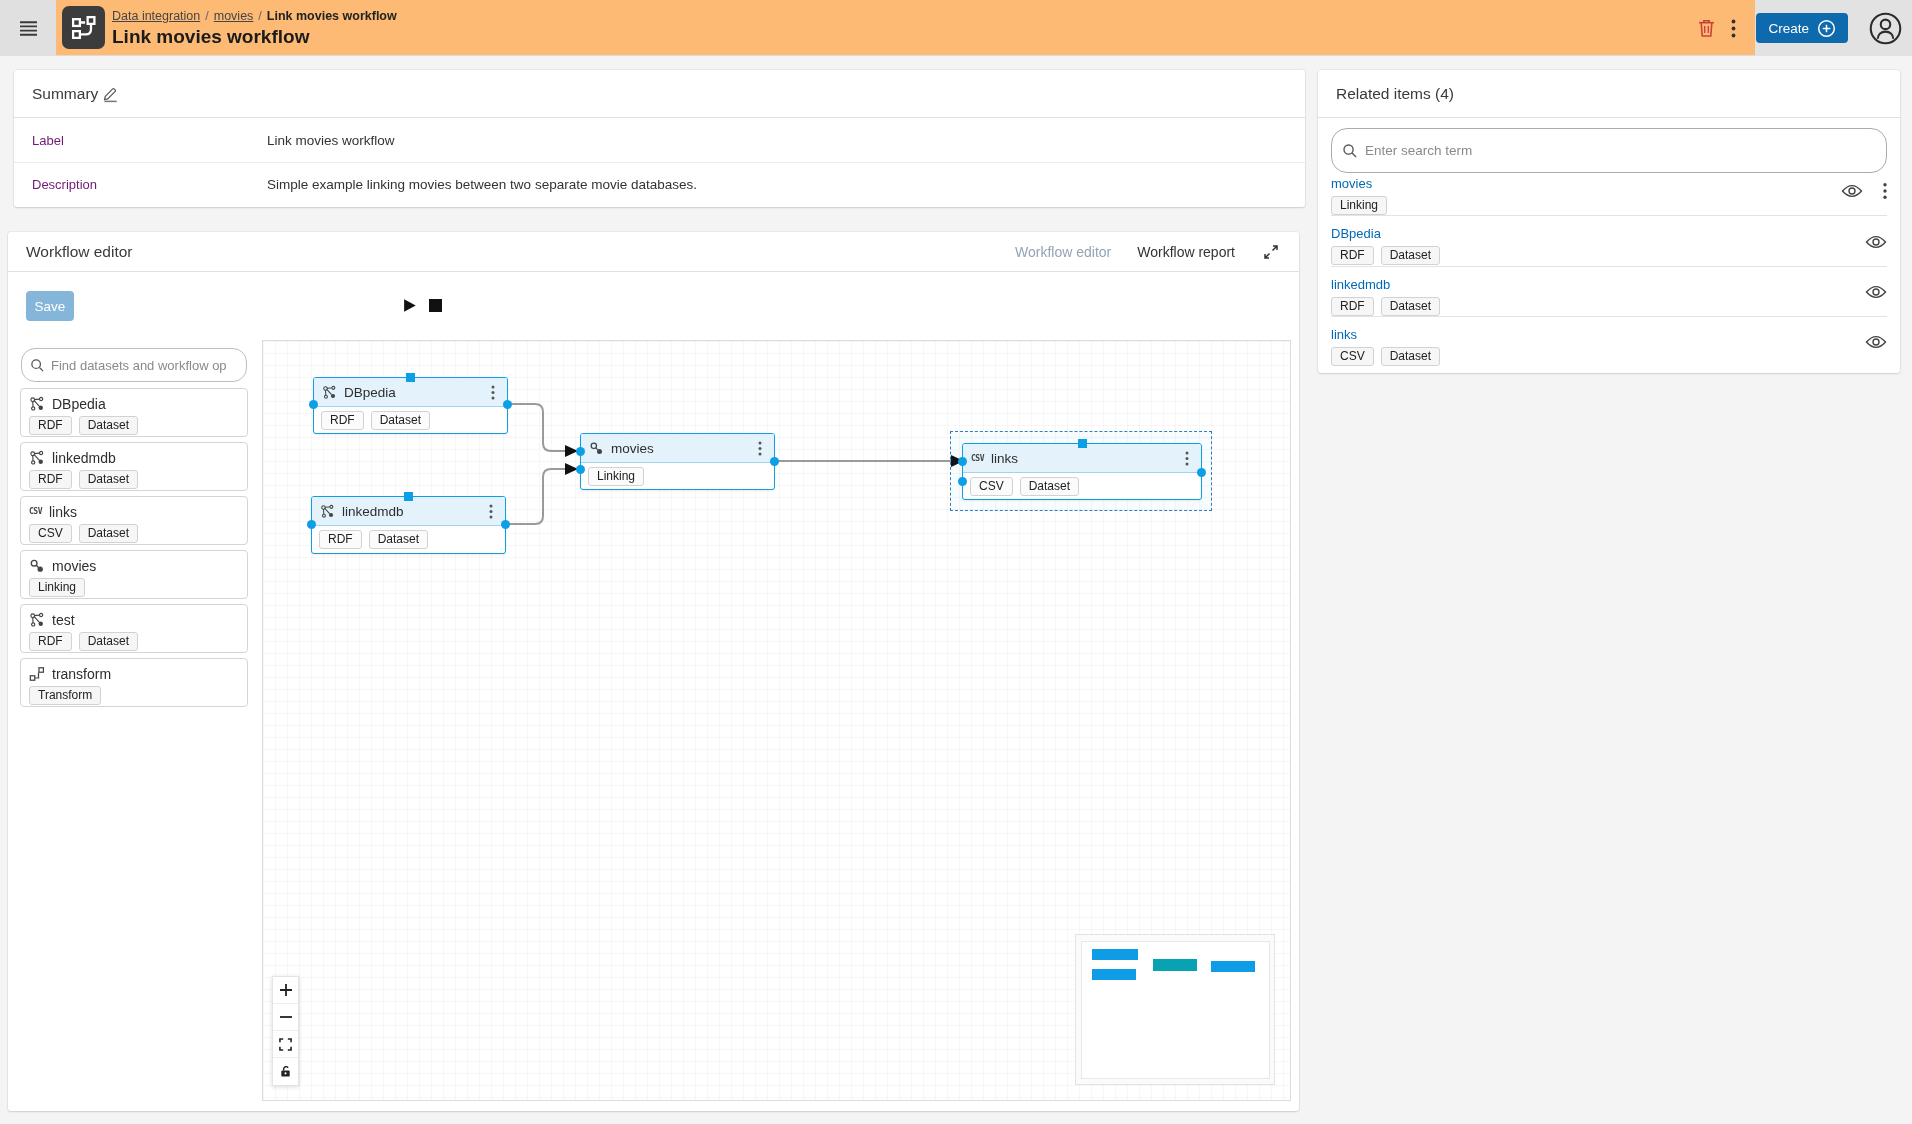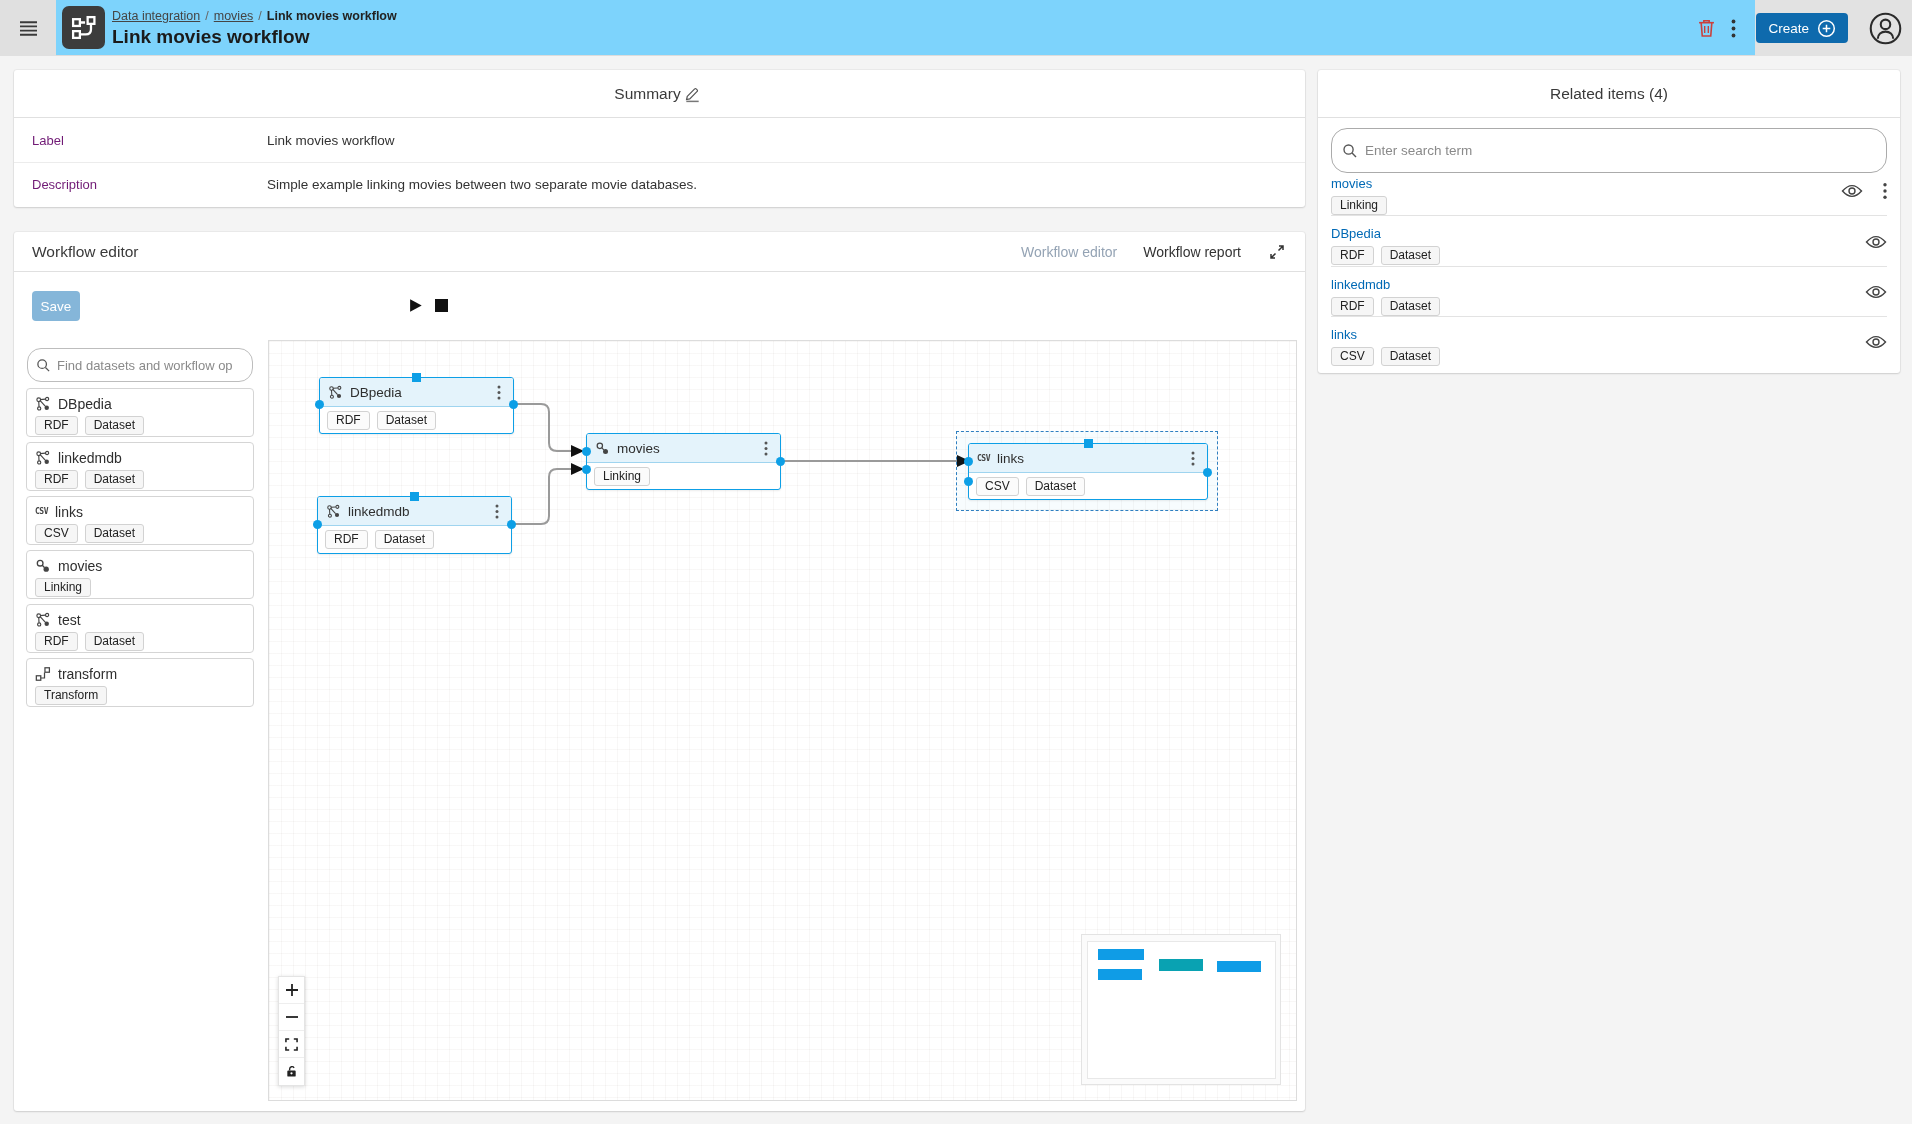--- a/index.html
+++ b/index.html
@@ -1,38 +1,38 @@
 <!DOCTYPE html>
 <html><head>
 <meta charset="utf-8">
 <style>
   * { margin:0; padding:0; box-sizing:border-box; }
   html,body { width:1912px; height:1124px; }
   body { font-family:"Liberation Sans", sans-serif; background:#f4f4f4; color:#333; overflow:hidden; }
   #app { position:relative; width:1912px; height:1124px; }
 
   
-  .topbar { position:absolute; left:0; top:0; width:1912px; height:56px; background:#7dd3fc; border-bottom:1px solid #dcdcdc; }
+  .topbar { position:absolute; left:0; top:0; width:1912px; height:56px; background:#fdba74; border-bottom:1px solid #dcdcdc; }
   .burger { position:absolute; left:0; top:0; width:56px; height:56px; background:#e0e0e0; display:flex; align-items:center; justify-content:center; cursor:pointer; }
   .appicon { position:absolute; left:62px; top:6px; width:43px; height:43px; background:#3c3c3c; border-radius:7px; display:flex; align-items:center; justify-content:center; }
   .crumbs { position:absolute; left:112px; top:9px; font-size:12.5px; color:#454545; white-space:nowrap; }
   .crumbs a { color:#454545; text-decoration:underline; cursor:pointer; }
   .crumbs .sep { margin:0 5px; color:#666; }
   .crumbs .cur { font-weight:bold; color:#222; }
   .pagetitle { position:absolute; left:112px; top:26px; font-size:19px; font-weight:bold; color:#1b1b1b; }
   .icon-btn { background:none; border:none; cursor:pointer; display:inline-flex; align-items:center; justify-content:center; }
   .trash-btn { position:absolute; right:196px; top:17px; width:20px; height:22px; }
   .top-kebab { position:absolute; right:172px; top:18px; width:14px; height:20px; }
   .graypanel { position:absolute; right:0; top:0; width:157px; height:56px; background:#e2e2e2; }
   .create-btn { position:absolute; right:64px; top:13px; height:30px; padding:0 12px; background:#0e6aad; border:none; border-radius:4px; color:#fff; font-size:13.5px; display:flex; align-items:center; gap:8px; cursor:pointer; }
   .avatar-btn { position:absolute; right:10px; top:12px; width:33px; height:33px; }
 
   
   .card { position:absolute; background:#fff; border-radius:3px; box-shadow:0 1px 2px rgba(0,0,0,.12), 0 0 0 1px rgba(0,0,0,.04); }
-  .card-head { height:48px; display:flex; align-items:center; justify-content:center; padding:0 18px; border-bottom:1px solid #e0e0e0; }
+  .card-head { height:48px; display:flex; align-items:center; justify-content:flex-start; padding:0 18px; border-bottom:1px solid #e0e0e0; }
   .card-title { font-size:15.5px; color:#3a3a3a; }
 
   
   .sum-row { display:flex; align-items:center; height:44px; padding-left:18px; font-size:13px; }
   .sum-row + .sum-row { border-top:1px solid #ececec; }
   .sum-label { width:235px; color:#701a75; }
   .sum-value { font-size:13.5px; color:#333; }
 
   
   .wf-head { height:40px; display:flex; align-items:center; padding:0 18px; border-bottom:1px solid #e0e0e0; }
@@ -168,21 +168,21 @@
     <div class="sum-row">
       <span class="sum-label">Label</span>
       <span class="sum-value">Link movies workflow</span>
     </div>
     <div class="sum-row">
       <span class="sum-label">Description</span>
       <span class="sum-value">Simple example linking movies between two separate movie databases.</span>
     </div>
   </div>
 
-  <div class="card" style="left:14px; top:232px; width:1291px; height:879px;">
+  <div class="card" style="left:8px; top:232px; width:1291px; height:879px;">
     <div class="wf-head">
       <span class="card-title">Workflow editor</span>
       <div class="wf-tabs">
         <span class="wf-tab-muted">Workflow editor</span>
         <span class="wf-tab-active">Workflow report</span>
         <button class="icon-btn" style="width:20px;height:20px;">
           <svg width="16" height="16" viewBox="0 0 16 16">
               <g stroke="#333" stroke-width="1.5" fill="none">
                 <path d="M9.5 6.5 L14 2 M10 2 h4 v4"></path>
                 <path d="M6.5 9.5 L2 14 M2 10 v4 h4"></path>

